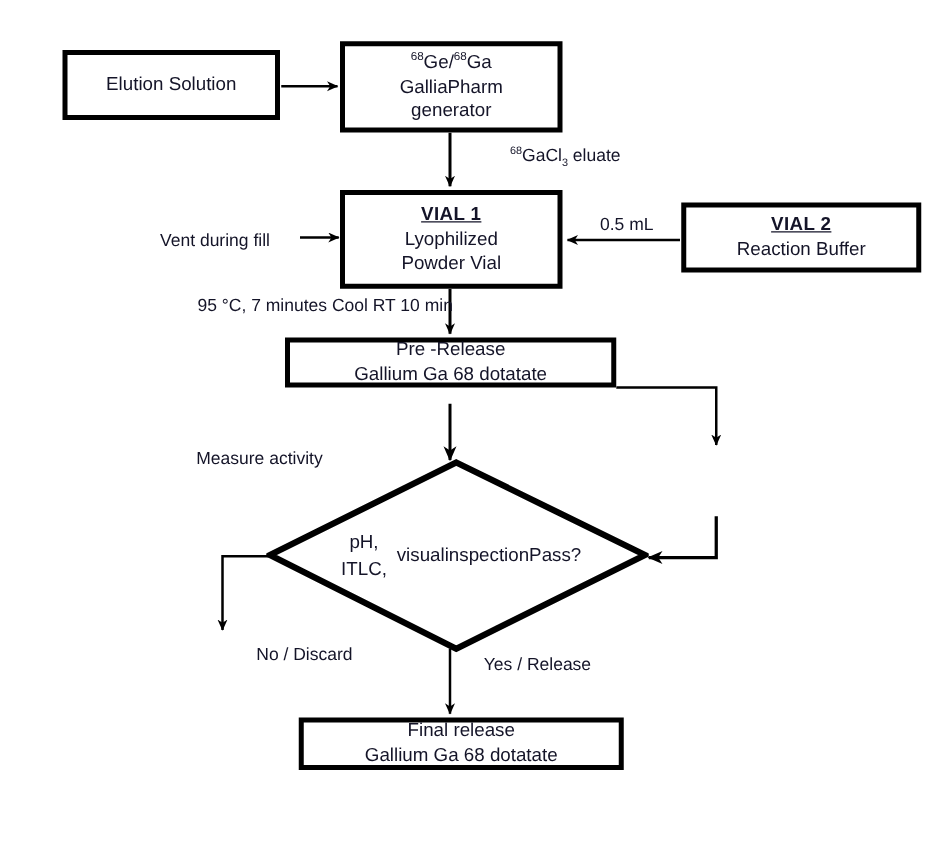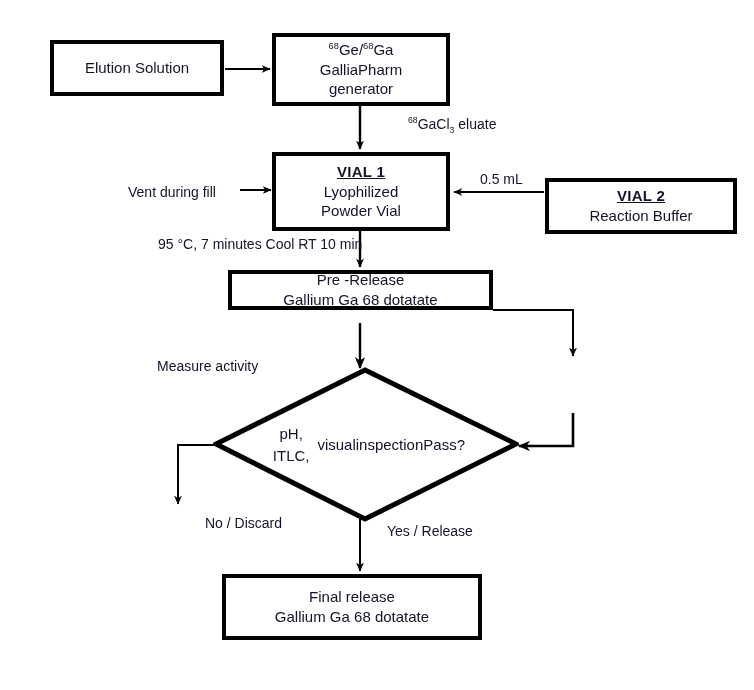--- a/index.html
+++ b/index.html
@@ -111,21 +111,21 @@
   <div class="lbl" style="left:408px; top:114px;">
     <sup>68</sup><span>GaCl</span><sub>3</sub><span> eluate</span>
   </div>
 
   <div class="node" style="left:272px; top:152px; width:178px; height:79px;">
     <span class="ln ttl">VIAL 1</span>
     <span class="ln">Lyophilized</span>
     <span class="ln">Powder Vial</span>
   </div>
 
-  <div class="node" style="left:545px; top:162px; width:192px; height:56px;margin-top:16px;">
+  <div class="node" style="left:545px; top:162px; width:192px; height:56px;">
     <span class="ln ttl">VIAL 2</span>
     <span class="ln">Reaction Buffer</span>
   </div>
 
   <div class="lbl" style="left:108px; top:182px;margin-left:20px;">Vent during fill</div>
   <div class="lbl" style="left:480px; top:169px;">0.5 mL</div>
 
   <div class="lbl" style="left:158px; top:234px;">
     <span class="ln">95 °C, 7 minutes</span>
     <span class="ln">Cool RT   10  min</span>
@@ -151,18 +151,18 @@
 
   <div class="lbl" style="left:157px; top:513px;margin-left:48px;">
     <span class="ln">No /</span>
     <span class="ln">Discard</span>
   </div>
   <div class="lbl" style="left:387px; top:521px;">
     <span class="ln">Yes /</span>
     <span class="ln">Release</span>
   </div>
 
-  <div class="node" style="left:222px; top:574px; width:260px; height:66px;">
+  <div class="node" style="left:239px; top:574px; width:260px; height:42px;">
     <span class="ln">Final release</span>
     <span class="ln">Gallium Ga 68 dotatate</span>
   </div>
 
 </div>
 
 </body></html>

